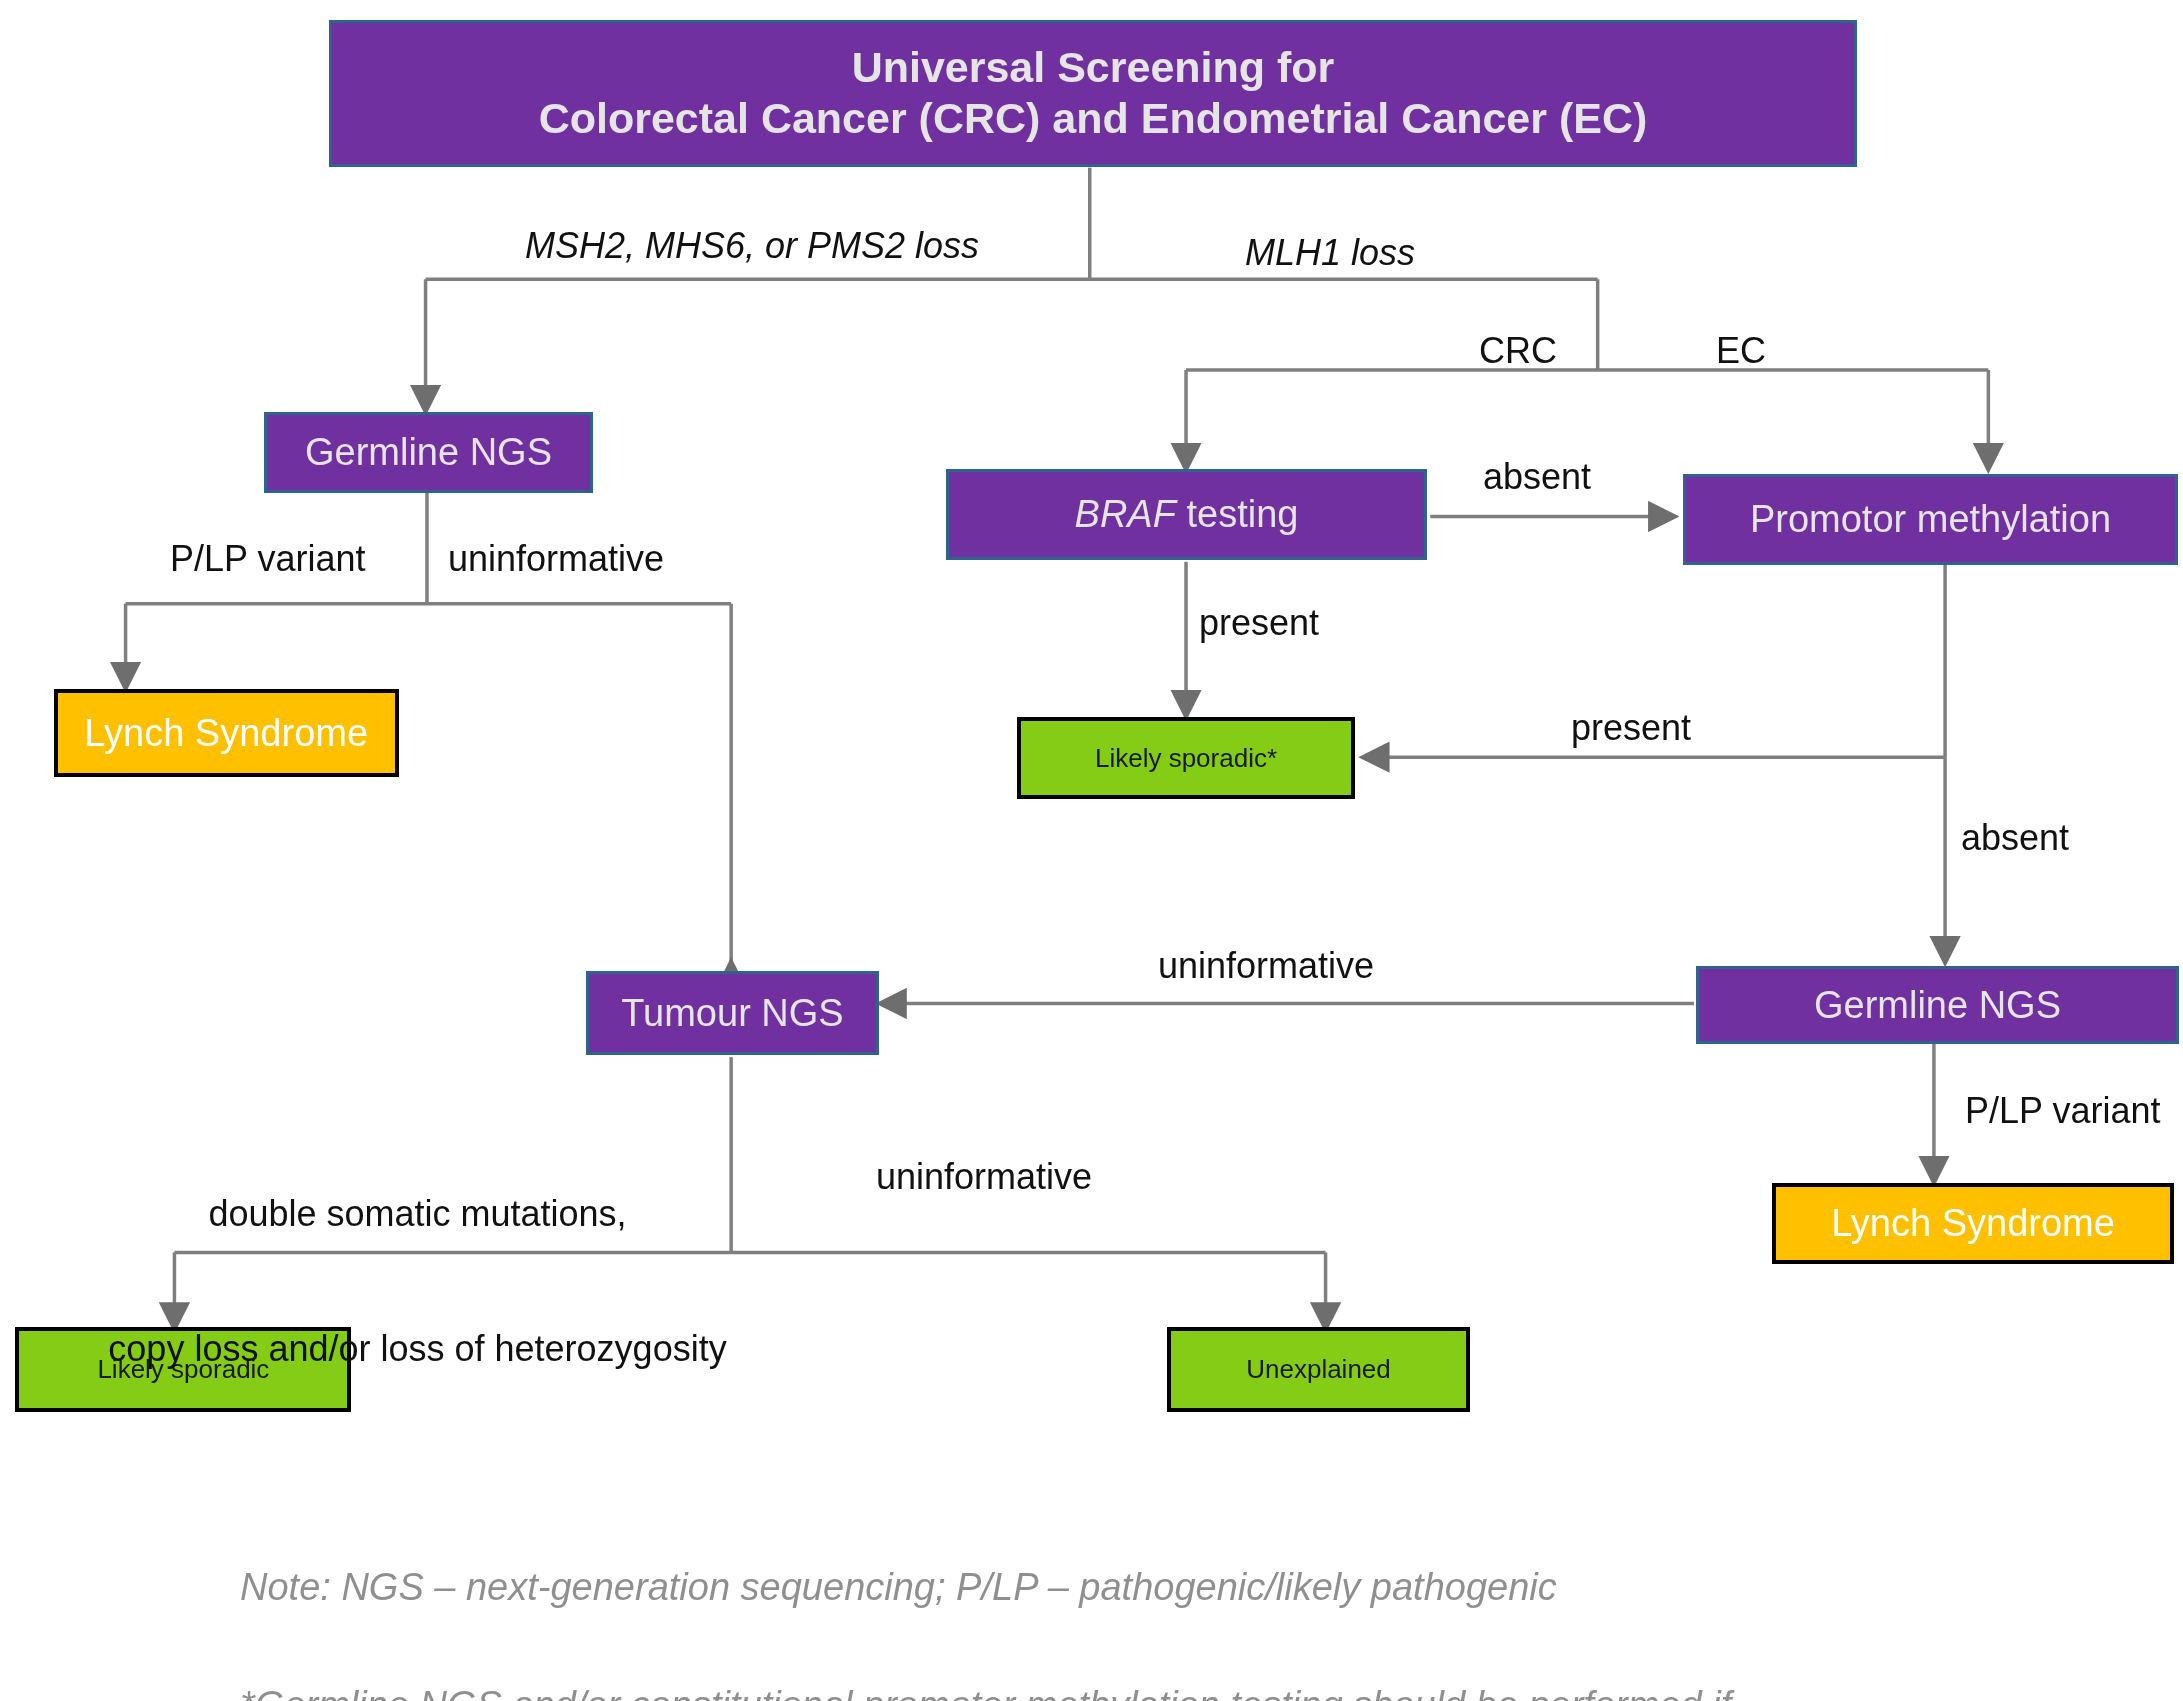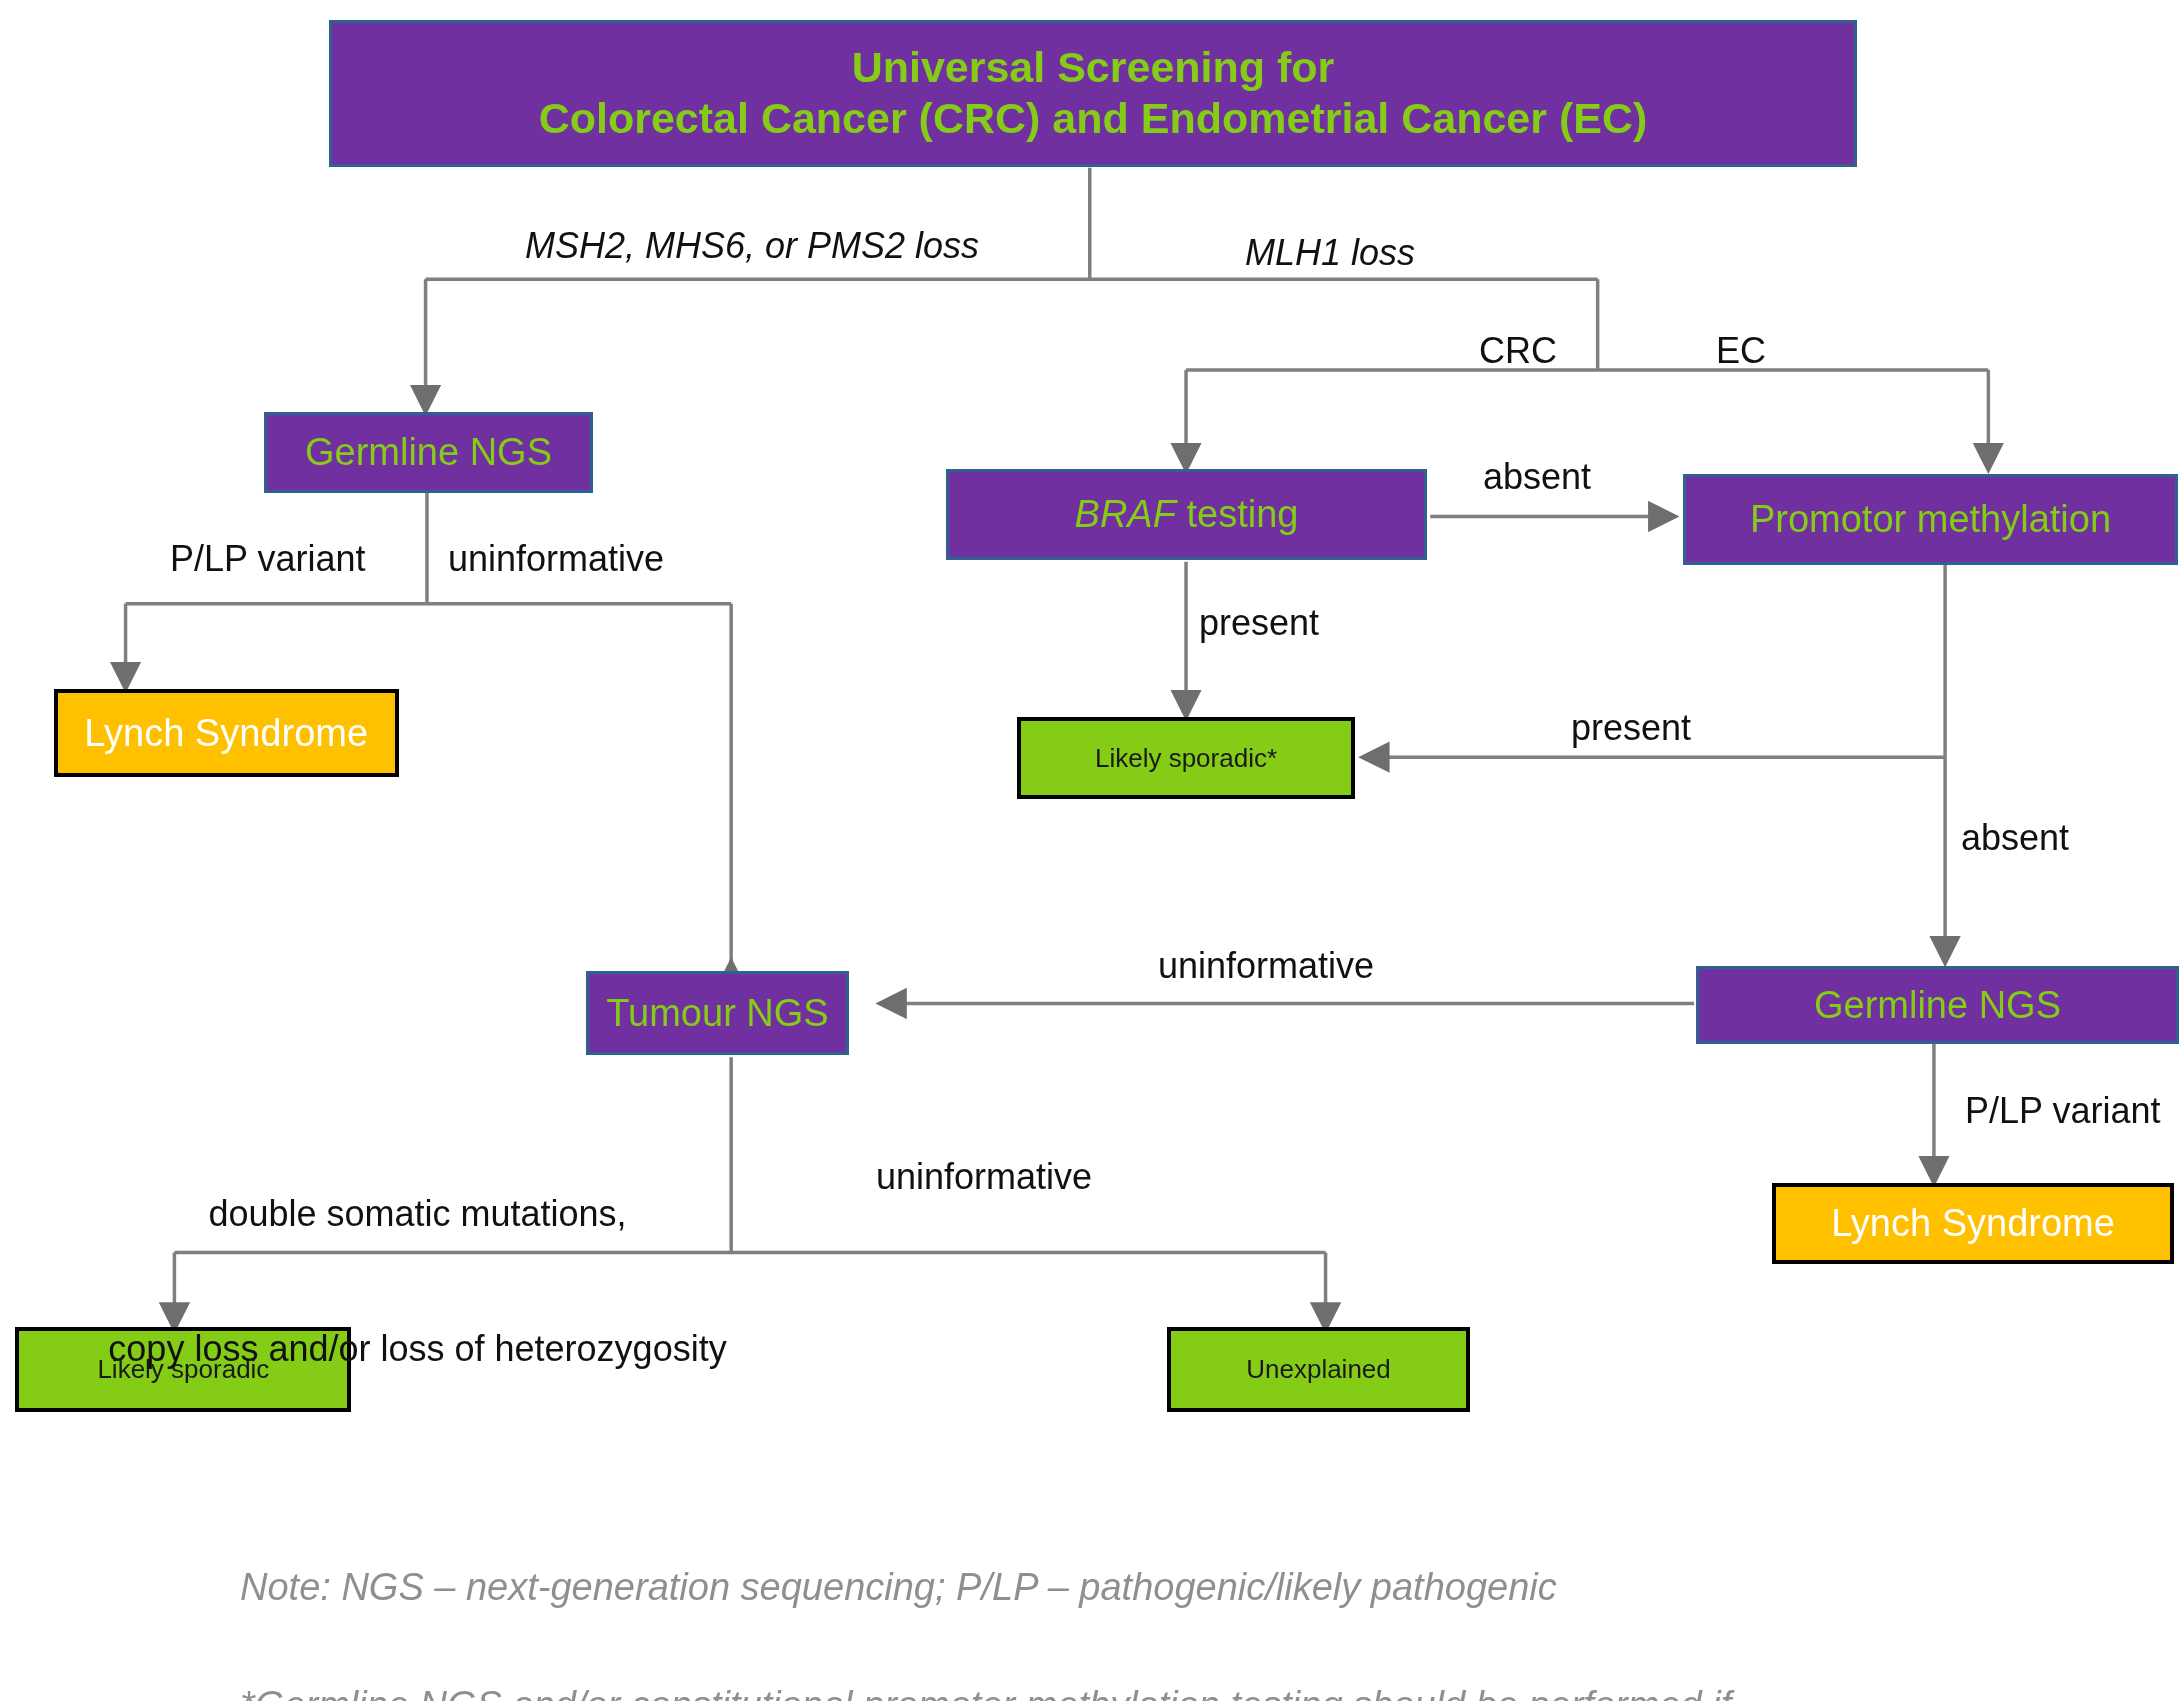--- a/index.html
+++ b/index.html
@@ -31,21 +31,21 @@
     box-sizing: border-box;
     display: flex;
     align-items: center;
     justify-content: center;
     text-align: center;
     line-height: 1.18;
   }
   .node-purple {
     background: #7030A0;
     border: 3.5px solid #31628F;
-    color: #84cc16;
+    color: #e5e5e5;
     font-size: 38px;
   }
   .node-purple.header {
     font-size: 43px;
     font-weight: bold;
     flex-direction: column;
   }
   .node-gold {
     background: #FFC000;
     border: 4.2px solid #000000;
@@ -148,21 +148,21 @@
   </div>
 
   <div class="node node-purple" style="left:1683px; top:474px; width:495px; height:91px;">
     <span>Promotor methylation</span>
   </div>
 
   <div class="node node-white" style="left:1017px; top:717px; width:338px; height:82px;">
     <span>Likely sporadic*</span>
   </div>
 
-  <div class="node node-purple" style="left:586px; top:971px; width:263px; height:84px;">
+  <div class="node node-purple" style="left:586px; top:971px; width:293px; height:84px;">
     <span>Tumour NGS</span>
   </div>
 
   <div class="node node-purple" style="left:1696px; top:966px; width:483px; height:78px;">
     <span>Germline NGS</span>
   </div>
 
   <div class="node node-gold" style="left:1735px; top:1183px; width:402px; height:81px;">
     <span>Lynch Syndrome</span>
   </div>

